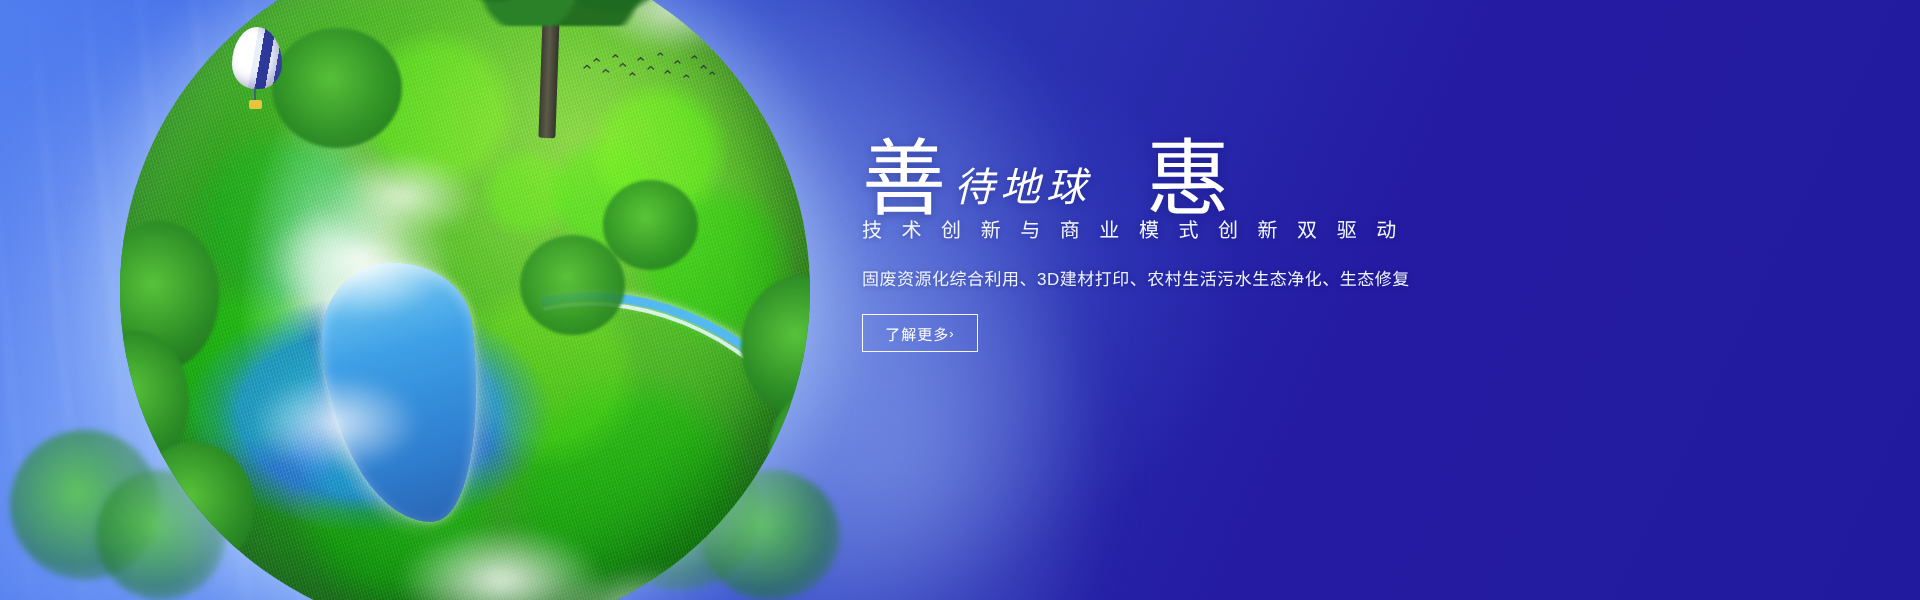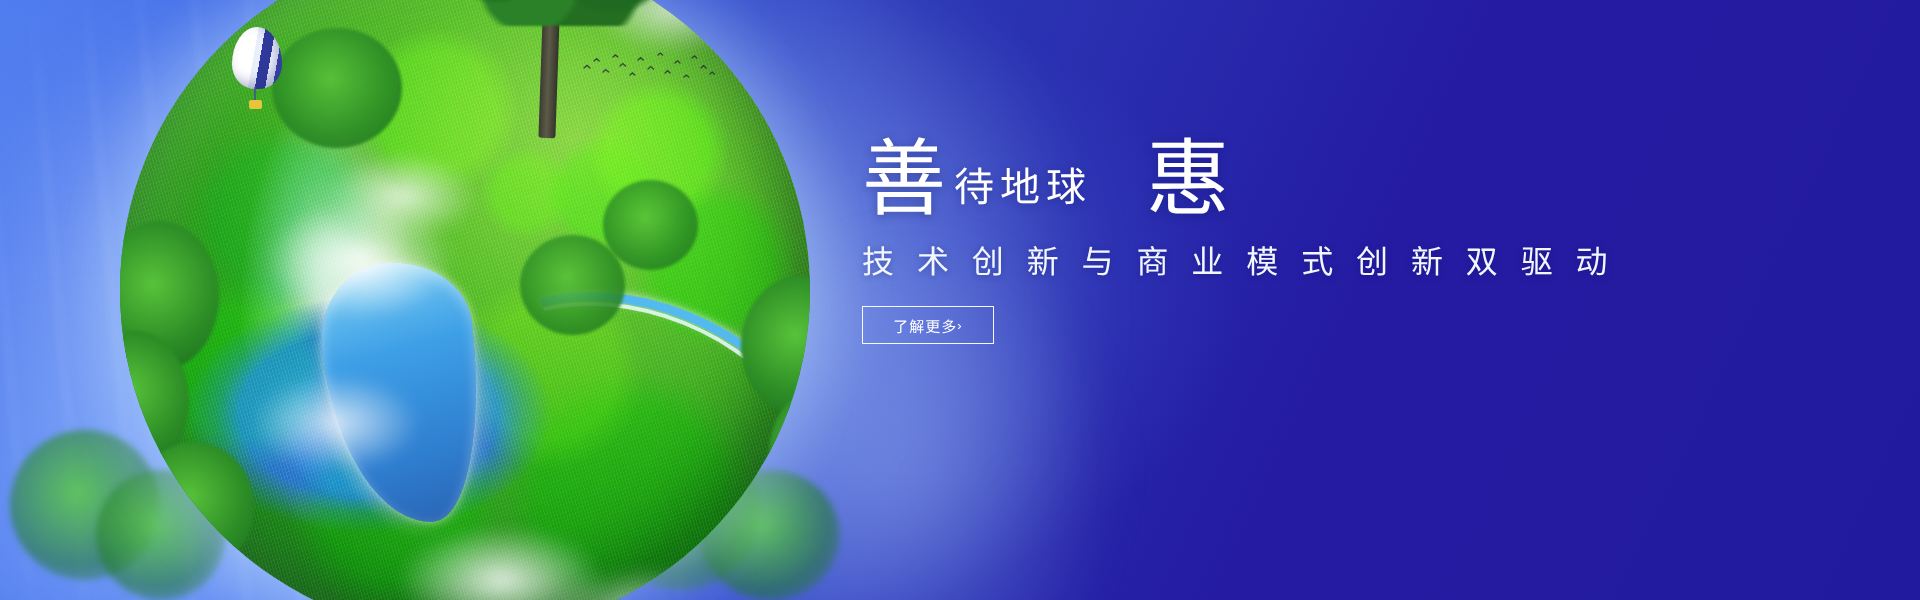--- a/index.html
+++ b/index.html
@@ -208,41 +208,41 @@
     font-family:"Liberation Serif", "DejaVu Serif", serif;
     font-size:84px; line-height:.94; font-weight:400;
     letter-spacing:0; text-shadow:0 2px 10px rgba(10,20,90,.35);
     position:relative; top:6px;
   }
   .hl-small {
     font-family:"Liberation Serif", "DejaVu Serif", serif;
     font-size:40px; line-height:1; font-weight:400;
     letter-spacing:6px; margin-left:8px; position:relative; top:-6px;
     text-shadow:0 2px 8px rgba(10,20,90,.35);
+    font-style:italic;
   }
   .hl-gap { width:54px; }
 
   .subtitle {
-    margin-top:22px;
-    font-size:32px; letter-spacing:7px; font-weight:400;
+    font-size:20px; letter-spacing:7px; font-weight:400;
     color:#f2f6ff; text-shadow:0 1px 6px rgba(10,20,90,.35);
     white-space:nowrap;
   }
 
   .desc {
     margin-top:22px;
     font-size:17px; letter-spacing:.5px; color:#eef3ff;
     text-shadow:0 1px 5px rgba(10,20,90,.35);
     white-space:nowrap;
   }
 
   .cta {
     margin-top:24px;
     display:inline-flex; align-items:center; justify-content:center; 
-    width:132px; height:38px;
+    width:116px; height:38px;
     border:1px solid rgba(255,255,255,.95);
     background:transparent; color:#ffffff;
     font-size:15px; letter-spacing:1px; cursor:pointer;
   }
   .cta .chev { font-size:13px; line-height:1; position:relative; top:0px; }
 </style>
 </head>
 <body>
 
 <div class="banner">
@@ -327,20 +327,21 @@
         <span class="hl-small">待地球</span>
       </span>
       <span class="hl-gap"></span>
       <span class="hl-group">
         <span class="hl-big">惠</span>
       </span>
     </div>
 
     <div class="subtitle">技 术 创 新 与 商 业 模 式 创 新 双 驱 动</div>
 
+    <div class="desc">固废资源化综合利用、3D建材打印、农村生活污水生态净化、生态修复</div>
 
     <button class="cta">
       <span>了解更多</span>
       <span class="chev">›</span>
     </button>
 
   </div>
 </div>
 
 </body></html>

